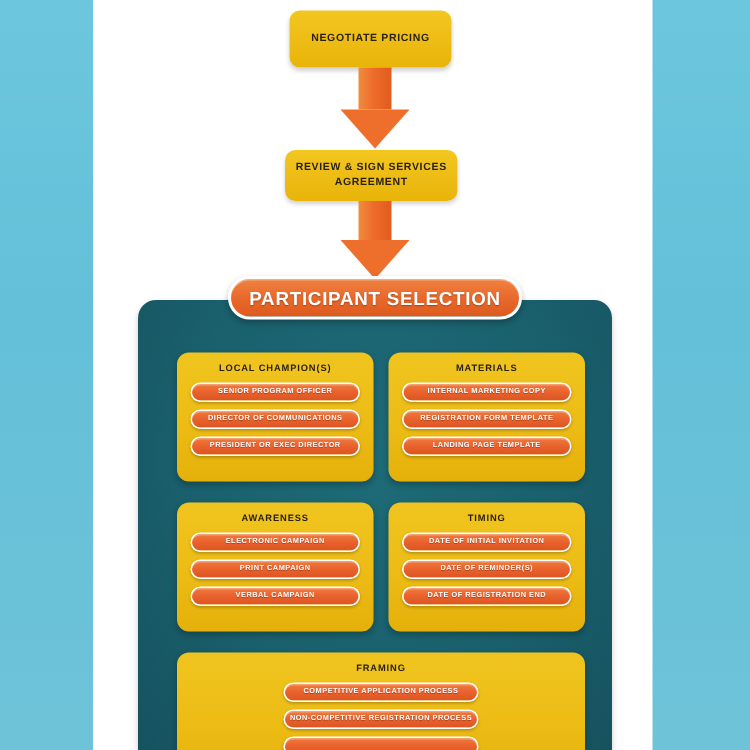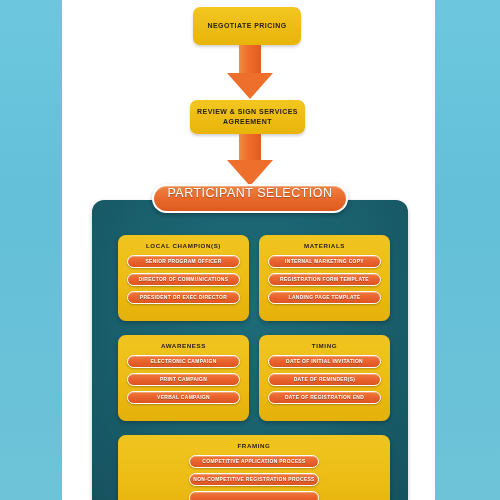--- a/index.html
+++ b/index.html
@@ -73,22 +73,22 @@
   }
 
   
   #participant-pill {
     position: absolute; left: 152px; top: 184px;
     width: 196px; height: 29px;
     border-radius: 15px;
     background: linear-gradient(180deg,#ef8242 0%, #e96a2c 48%, #dd5a1d 100%);
     border: 2px solid #ffffff;
     box-shadow: 0 2px 4px rgba(0,0,0,.28), inset 0 1px 0 rgba(255,255,255,.35);
-    display: flex; align-items: flex-start; justify-content: center;
-    color: #ffffff; font-size: 12.5px; font-weight: normal; letter-spacing: .5px;
+    display: flex; align-items: center; justify-content: center;
+    color: #ffffff; font-size: 12.5px; font-weight: bold; letter-spacing: .5px;
     text-shadow: 0 1px 1px rgba(0,0,0,.3);
   }
 
   
   .card {
     position: absolute;
     border-radius: 8px;
     background: linear-gradient(180deg,#f0c41f 0%, #edbd16 50%, #e5b00a 100%);
     box-shadow: 0 2px 4px rgba(0,0,0,.25);
     padding-top: 7px;

